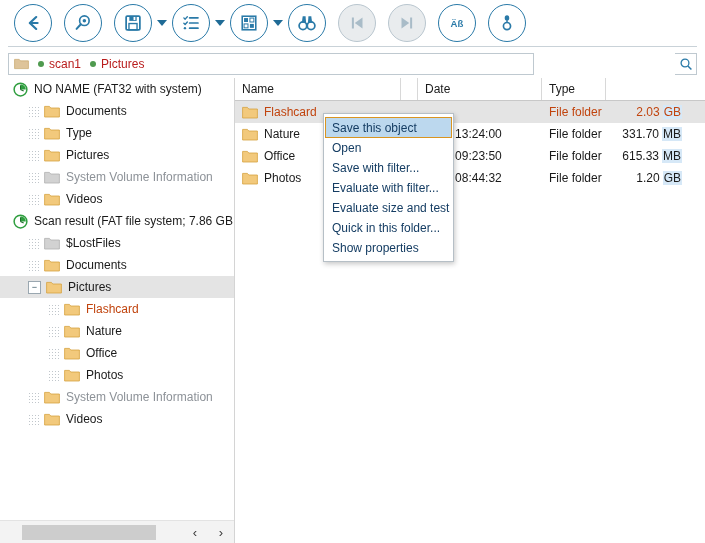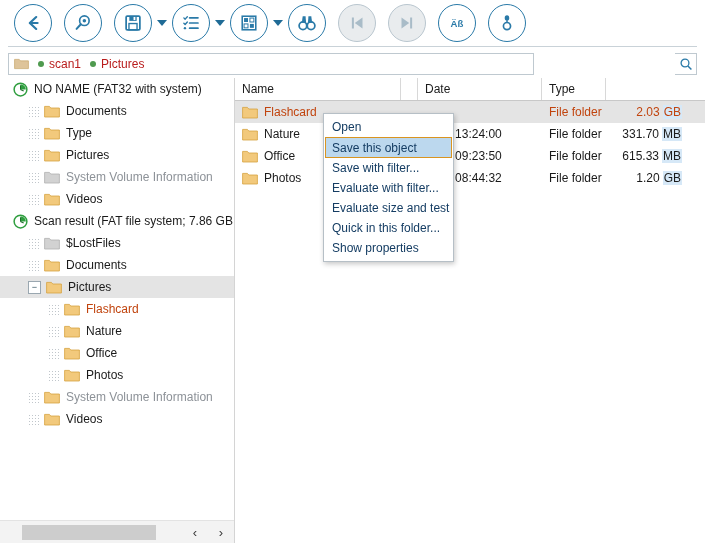--- a/index.html
+++ b/index.html
@@ -542,26 +542,26 @@
           <div class="cell rgt sz" style="left: 371px; width: 85px; text-align: center;">
             <span>1.20</span>
             <span style="width:3px;"></span>
             <span class="unit">GB</span>
           </div>
         </div>
       </div>
   </div>
 
   <div class="ctx" id="ctx">
+      <div class="ctxitem hl">
+        <span>Save this object</span>
+      </div>
       <div class="ctxitem">
         <span>Open</span>
       </div>
-      <div class="ctxitem hl">
-        <span>Save this object</span>
-      </div>
       <div class="ctxitem">
         <span>Save with filter...</span>
       </div>
       <div class="ctxitem">
         <span>Evaluate with filter...</span>
       </div>
       <div class="ctxitem">
         <span>Evaluate size and test</span>
       </div>
       <div class="ctxitem">

